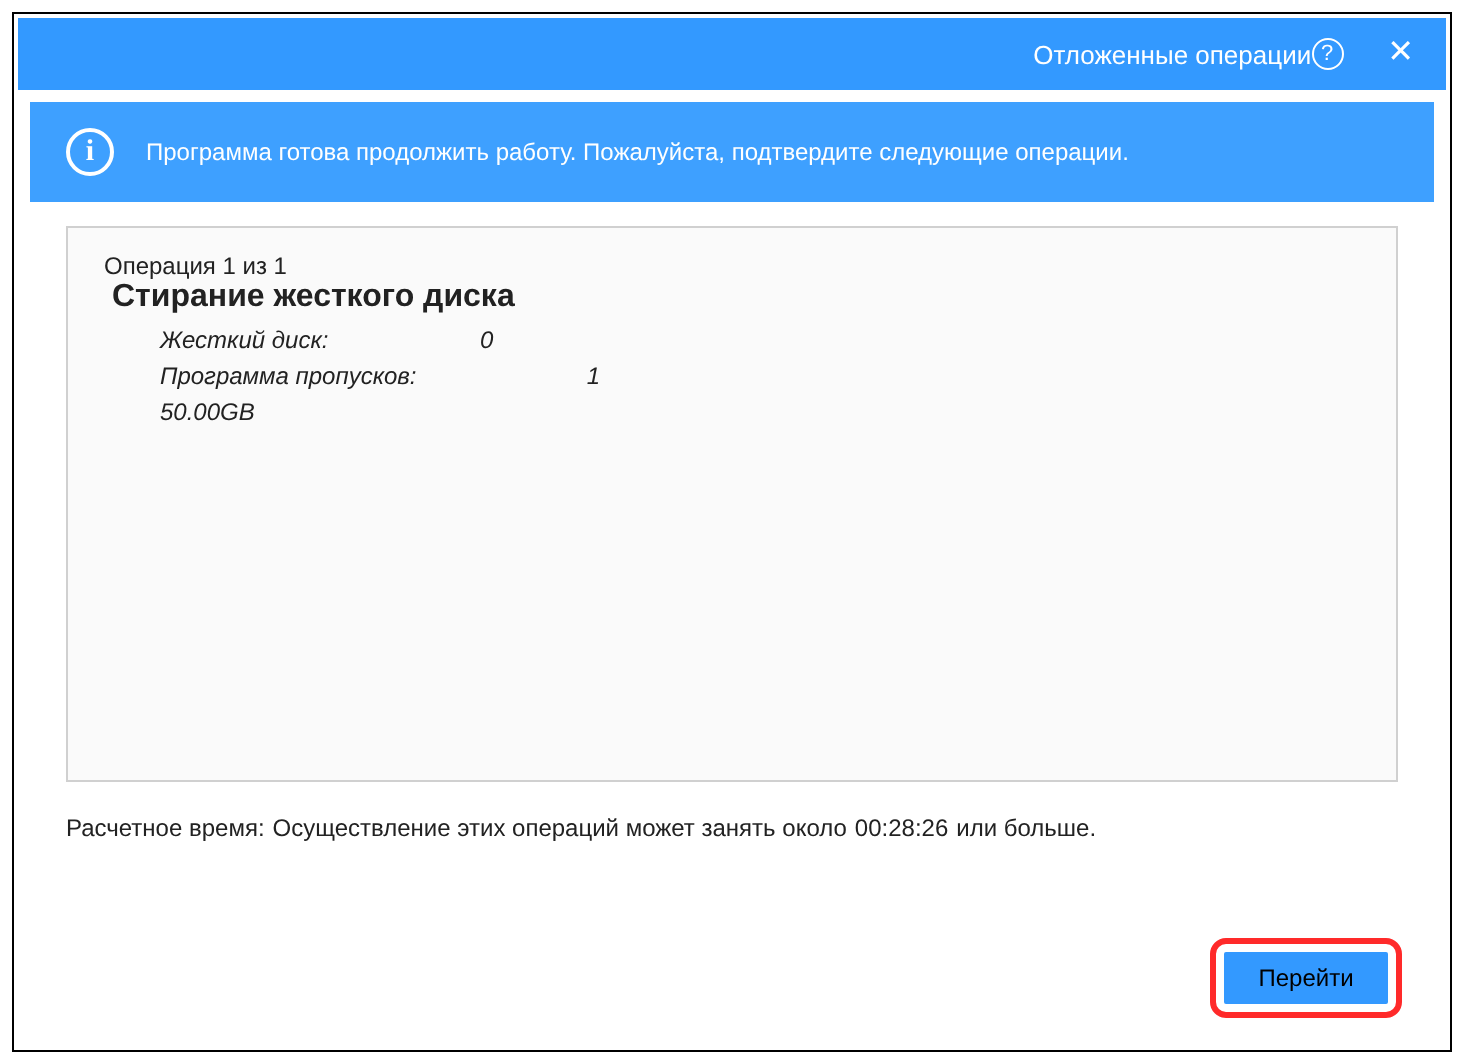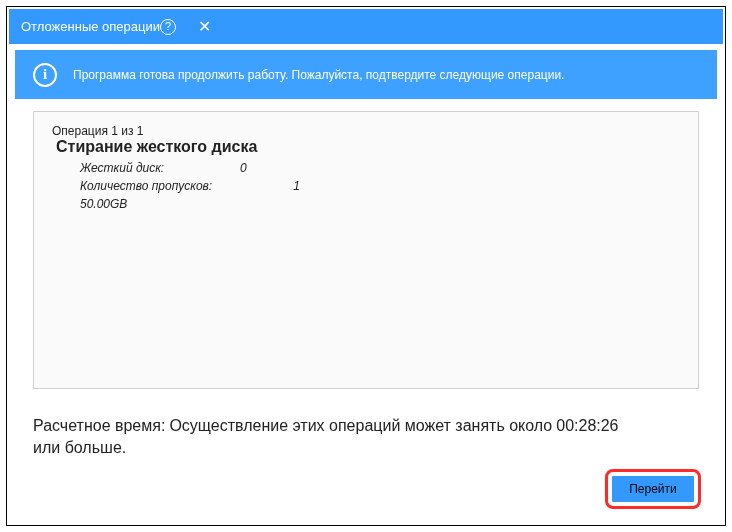--- a/index.html
+++ b/index.html
@@ -26,21 +26,21 @@
     flex-direction: column;
   }
   .titlebar {
     height: 36px;
     background: #3399ff;
     display: flex;
     align-items: center;
     padding: 0 12px;
     color: #fff;
     font-size: 13px;
-    justify-content: flex-start;
+    justify-content: flex-end;
   }
   .titlebar-right {
     display: flex;
     align-items: center;
     gap: 18px;
   }
   .help-icon {
     width: 16px; height: 16px;
     border: 1.5px solid #fff;
     border-radius: 50%;
@@ -109,22 +109,22 @@
     display: flex;
     margin-left: 28px;
     font-size: 12px;
     line-height: 1.5;
     font-style: italic;
   }
   .op-label { width: 160px; }
   .op-value { width: 60px; text-align: left; }
   .op-value.right { text-align: right; }
   .estimate {
-    margin-top: 28px;
-    font-size: 16px;
+    margin-top: 16px;
+    font-size: 12px;
     color: #222;
   }
   .estimate-line { display: flex; flex-wrap: wrap; gap: 4px; }
   .button-bar {
     display: flex;
     justify-content: flex-end;
     padding: 12px 22px 14px 22px;
   }
   .highlight-ring {
     border: 3px solid #ff2a2a;
@@ -164,21 +164,21 @@
 
     <div class="content-area">
       <div class="op-panel">
         <div class="op-count">Операция 1 из 1</div>
         <div class="op-title">Стирание жесткого диска</div>
         <div class="op-row">
           <span class="op-label">Жесткий диск:</span>
           <span class="op-value">0</span>
         </div>
         <div class="op-row">
-          <span class="op-label">Количество пропусков:</span>
+          <span class="op-label">Программа пропусков:</span>
           <span class="op-value right">1</span>
         </div>
         <div class="op-row">
           <span class="op-value">50.00GB</span>
         </div>
       </div>
 
       <div class="estimate">
         <div class="estimate-line">
           <span>Расчетное время:</span>

